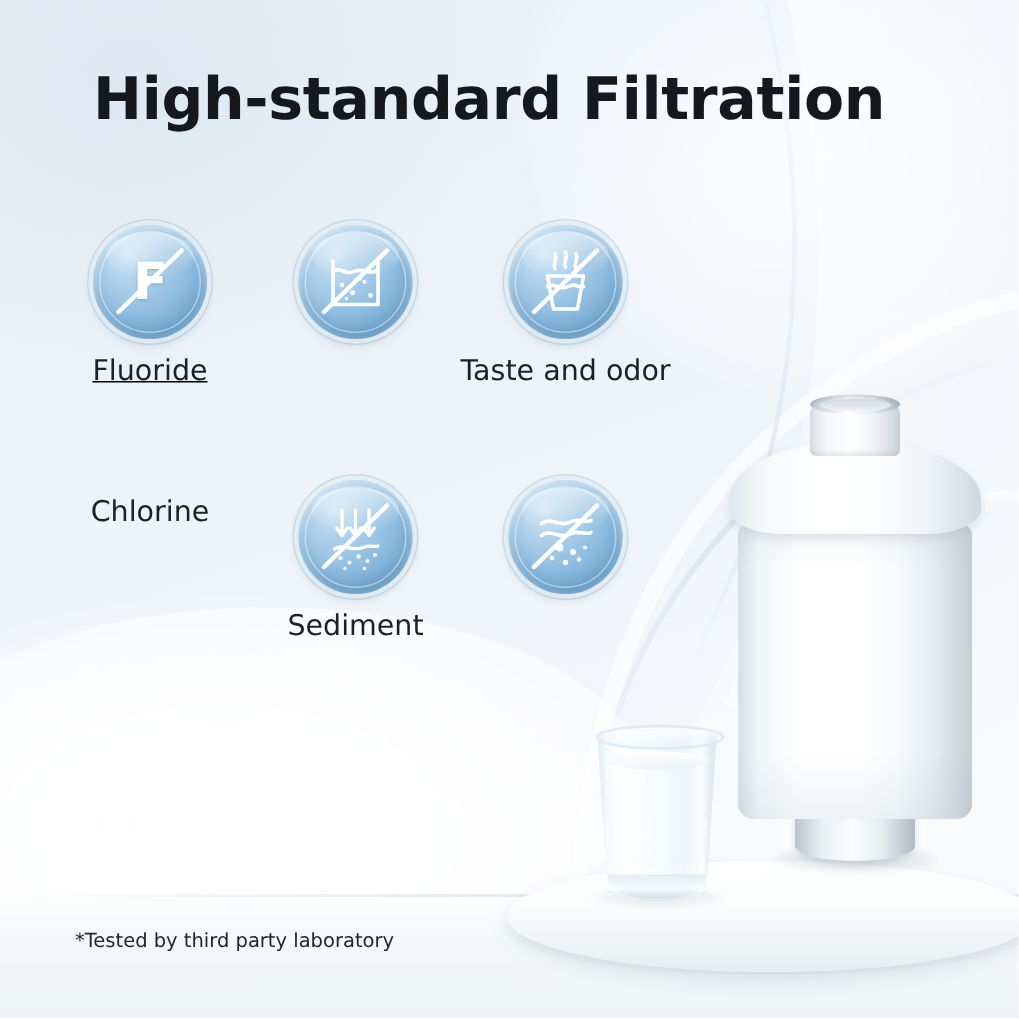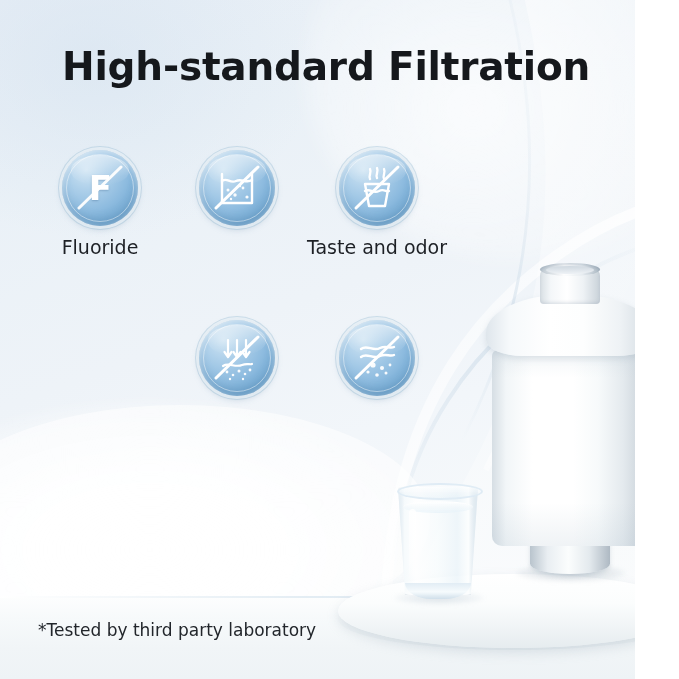--- a/index.html
+++ b/index.html
@@ -7,20 +7,21 @@
     padding: 0;
     background: #ffffff;
   }
   #stage {
     position: relative;
     width: 635px;
     height: 679px;
     overflow: hidden;
     font-family: "DejaVu Sans", sans-serif;
     background: linear-gradient(160deg, #e7eef6 0%, #eaf1f7 22%, #eef3f8 45%, #f2f6fa 62%, #f6f9fb 78%, #fbfcfd 100%);
+    padding-left: 45px;
   }
 
   
   .bg-layer { position: absolute; pointer-events: none; }
 
   .swoosh-svg {
     position: absolute;
     left: 0; top: 0;
     width: 679px; height: 679px;
   }
@@ -140,23 +141,23 @@
   .feature .label {
     margin-top: 10px;
     font-size: 19px;
     color: #1d2025;
     white-space: nowrap;
   }
 
   
   .footnote {
     position: absolute;
-    left: 38px;
+    left: 50px;
     top: 620px;
-    font-size: 17px;
+    font-size: 13px;
     color: #22262b;
     white-space: nowrap;
   }
 
   
   .filter {
     position: absolute;
     left: 486px;
     top: 268px;
   }
@@ -381,21 +382,21 @@
   <div class="surface"></div>
   <div class="surface-edge"></div>
 
   <div class="pedestal-front"></div>
   <div class="pedestal"></div>
 
   <div class="title">High-standard Filtration</div>
 
   <div class="features">
 
-    <div class="feature" style="left:25px; top:0px;">
+    <div class="feature" style="left:25px; top:0px;text-decoration:underline;">
       <div class="badge">
         <div class="gloss"></div>
         <div class="rim"></div>
         <div class="letter">F</div>
         <svg class="glyph" viewBox="0 0 76 76">
           <line x1="17" y1="58" x2="59" y2="17" stroke="#ffffff" stroke-width="3" stroke-linecap="round" opacity="0.95"></line>
         </svg>
       </div>
       <div class="label">Fluoride</div>
     </div>
@@ -434,20 +435,21 @@
             <path d="M38,28 C36,25 40,22 38,18"></path>
             <path d="M45,29 C43,26 47,23 45,19"></path>
           </g>
           <line x1="17" y1="58" x2="59" y2="17" stroke="#ffffff" stroke-width="3" stroke-linecap="round"></line>
         </svg>
       </div>
       <div class="label">Taste and odor</div>
     </div>
 
     <div class="feature" style="left:25px; top:170px;">
+      <div class="label">Chlorine</div>
     </div>
 
     <div class="feature" style="left:162px; top:170px;">
       <div class="badge">
         <div class="gloss"></div>
         <div class="rim"></div>
         <svg class="glyph" viewBox="0 0 76 76">
           <g stroke="#ffffff" fill="none" stroke-width="2.2" stroke-linecap="round" stroke-linejoin="round">
             <path d="M29,20 L29,36 M25.5,32 L29,37 L32.5,32"></path>
             <path d="M38,20 L38,36 M34.5,32 L38,37 L41.5,32"></path>
@@ -459,20 +461,21 @@
             <circle cx="34" cy="55" r="1.3"></circle>
             <circle cx="40" cy="51" r="1.5"></circle>
             <circle cx="46" cy="54" r="1.3"></circle>
             <circle cx="51" cy="50" r="1.4"></circle>
             <circle cx="31" cy="59" r="1.2"></circle>
             <circle cx="44" cy="59" r="1.2"></circle>
           </g>
           <line x1="17" y1="58" x2="59" y2="17" stroke="#ffffff" stroke-width="3" stroke-linecap="round"></line>
         </svg>
       </div>
+      <div class="label">Sediment</div>
     </div>
 
     <div class="feature" style="left:302px; top:170px;">
       <div class="badge">
         <div class="gloss"></div>
         <div class="rim"></div>
         <svg class="glyph" viewBox="0 0 76 76">
           <g stroke="#ffffff" fill="none" stroke-width="2.4" stroke-linecap="round" stroke-linejoin="round">
             <path d="M22,29 C28,24 34,32 41,28 C47,25 51,29 55,27"></path>
             <path d="M22,37 C28,32 34,40 41,36 C47,33 51,37 55,35"></path>

